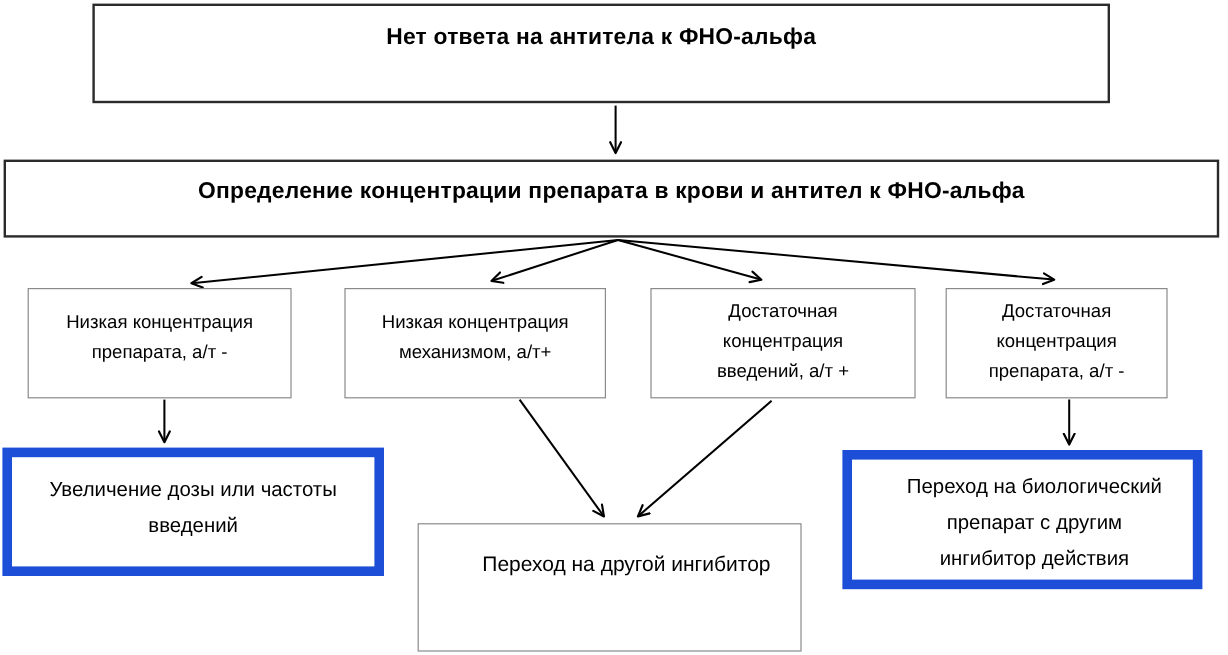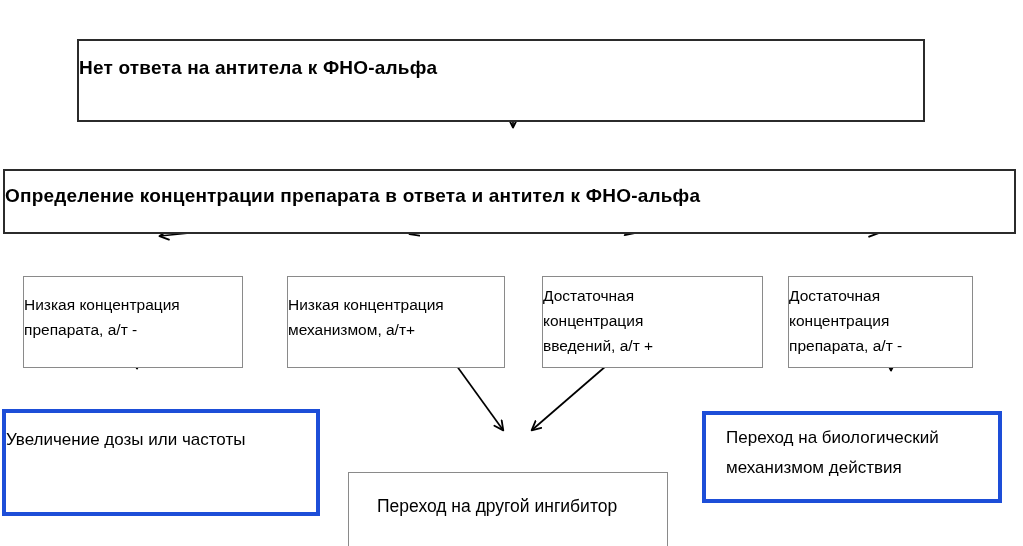--- a/index.html
+++ b/index.html
@@ -15,24 +15,24 @@
   .stage {
     position: relative;
     width: 1023px;
     height: 546px;
     overflow: hidden;
     background: #ffffff;
   }
   .box {
     position: absolute;
     background: #ffffff;
-    margin-top: 36px;
+    text-align: center;
   }
   .box.dark  { border: 2px solid #2b2b2b; }
-  .box.black { border: 4px solid #1d4ed8; }
+  .box.black { border: 8px solid #1d4ed8; }
   .box.gray  { border: 1px solid #8a8a8a; }
   .bold-title {
     font-weight: bold;
     font-size: 19px;
     letter-spacing: 0.2px;
   }
   .ln { width: 100%; }
   
   .b-title   { left: 77px;  top: 3px;   width: 848px; height: 83px; padding-top: 16px; }
   
@@ -44,21 +44,21 @@
   }
   .b-low-neg { left: 23px;  width: 220px; padding-top: 15px; }
   .b-low-pos { left: 287px; width: 218px; padding-top: 15px; }
   .b-suf-pos { left: 542px; width: 221px; padding-top: 6px; }
   .b-suf-neg { left: 788px; width: 185px; padding-top: 6px; }
   
   .b-dose    { left: 2px;   top: 373px; width: 318px; height: 107px;
                font-size: 17px; line-height: 30px; padding-top: 12px; }
   .b-inhib   { left: 348px; top: 436px; width: 320px; height: 107px;
                font-size: 17.5px; line-height: 40px; padding-top: 13px; padding-left: 28px; }
-  .b-mech    { left: 702px; top: 375px; width: 300px; height: 92px;
+  .b-mech    { left: 702px; top: 375px; width: 300px; height: 116px;
                font-size: 17px; line-height: 30px; padding-top: 8px; padding-left: 20px; }
   .arrow-layer {
     position: absolute;
     left: 0; top: 0;
     width: 1023px; height: 546px;
     pointer-events: none;
   }
 </style>
 </head>
 <body>
@@ -82,21 +82,21 @@
       <line x1="643" y1="334" x2="532" y2="430" marker-end="url(#vhead)"></line>
       <line x1="891" y1="333" x2="891" y2="370" marker-end="url(#vhead)"></line>
     </g>
   </svg>
 
   <div class="box dark bold-title b-title">
     <div class="ln">Нет ответа на антитела к ФНО-альфа</div>
   </div>
 
   <div class="box dark bold-title b-main">
-    <div class="ln">Определение концентрации препарата в ответа и антител к ФНО-альфа</div>
+    <div class="ln">Определение концентрации препарата в крови и антител к ФНО-альфа</div>
   </div>
 
   <div class="box gray branch b-low-neg">
     <div class="ln">Низкая концентрация</div>
     <div class="ln">препарата, а/т -</div>
   </div>
 
   <div class="box gray branch b-low-pos">
     <div class="ln">Низкая концентрация</div>
     <div class="ln">механизмом, а/т+</div>
@@ -109,24 +109,26 @@
   </div>
 
   <div class="box gray branch b-suf-neg">
     <div class="ln">Достаточная</div>
     <div class="ln">концентрация</div>
     <div class="ln">препарата, а/т -</div>
   </div>
 
   <div class="box black b-dose">
     <div class="ln">Увеличение дозы или частоты</div>
+    <div class="ln">введений</div>
   </div>
 
   <div class="box gray b-inhib">
     <div class="ln">Переход на другой ингибитор</div>
   </div>
 
   <div class="box black b-mech">
     <div class="ln">Переход на биологический</div>
-    <div class="ln">механизмом действия</div>
+    <div class="ln">препарат с другим</div>
+    <div class="ln">ингибитор действия</div>
   </div>
 
 </div>
 
 </body></html>

